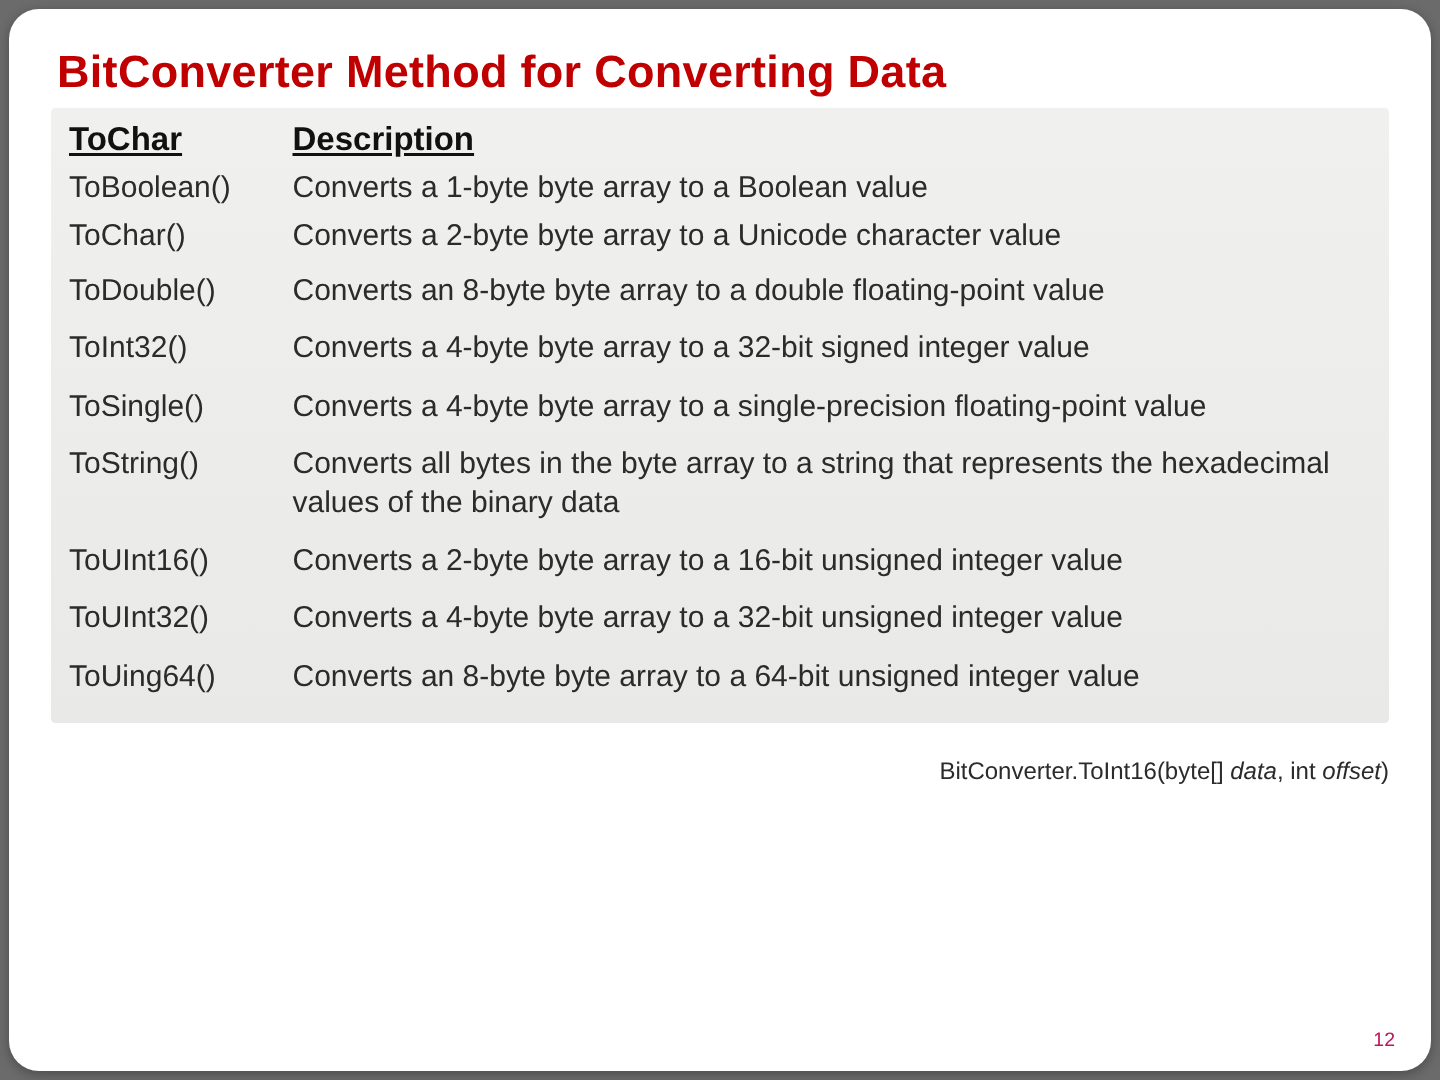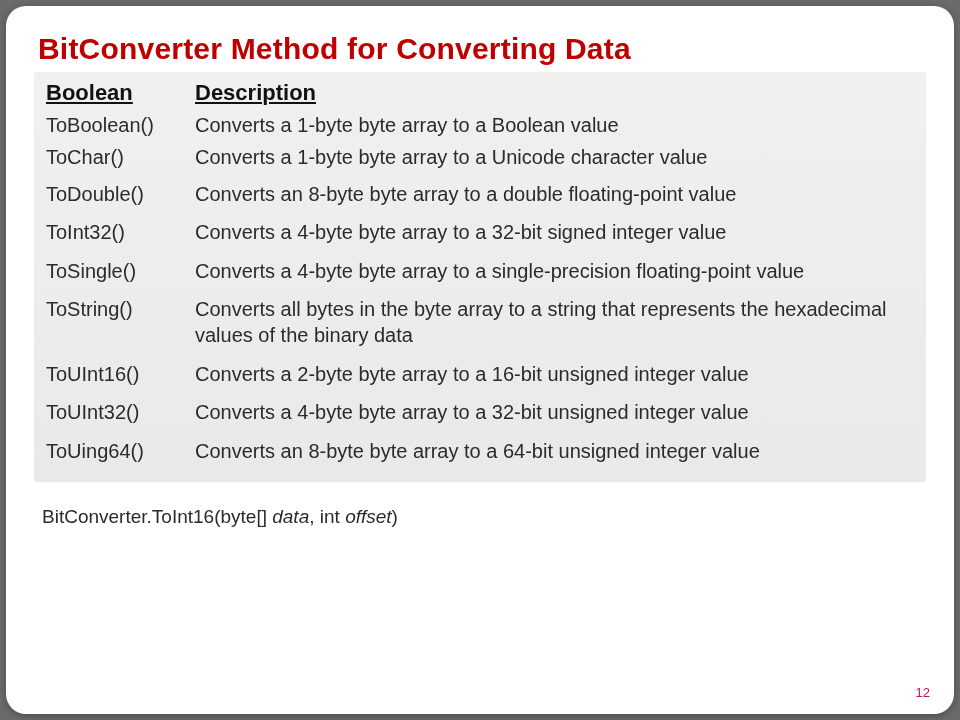--- a/index.html
+++ b/index.html
@@ -69,22 +69,23 @@
   }
   .notes {
     margin: 24px 0 0 8px;
     font-size: 20px;
     color: #2b2b2b;
   }
   .notes p {
     margin: 0 0 20px 0;
   }
   .code-line {
-    font-size: 19px;
+    font-size: 16px;
     margin-left: 0;
+    text-align: right;
   }
   .ital { font-style: italic; }
   .page-num {
     position: absolute;
     right: 24px;
     bottom: 14px;
     font-size: 13px;
     color: #be185d;
   }
 </style>
@@ -92,32 +93,32 @@
 <body>
 
 <div class="slide-wrap">
   <div class="slide">
     <h1 class="title">BitConverter Method for Converting Data</h1>
 
     <div class="table-area">
       <table class="methods">
         <thead>
           <tr>
-            <th>Boolean</th>
+            <th>ToChar</th>
             <th>Description</th>
           </tr>
         </thead>
         <tbody>
           <tr class="tight">
             <td class="method">ToBoolean()</td>
             <td>Converts a 1-byte byte array to a Boolean value</td>
           </tr>
           <tr class="tight">
             <td class="method">ToChar()</td>
-            <td>Converts a 1-byte byte array to a Unicode character value</td>
+            <td>Converts a 2-byte byte array to a Unicode character value</td>
           </tr>
           <tr>
             <td class="method">ToDouble()</td>
             <td>Converts an 8-byte byte array to a double floating-point value</td>
           </tr>
           <tr>
             <td class="method">ToInt32()</td>
             <td>Converts a 4-byte byte array to a 32-bit signed integer value</td>
           </tr>
           <tr>

